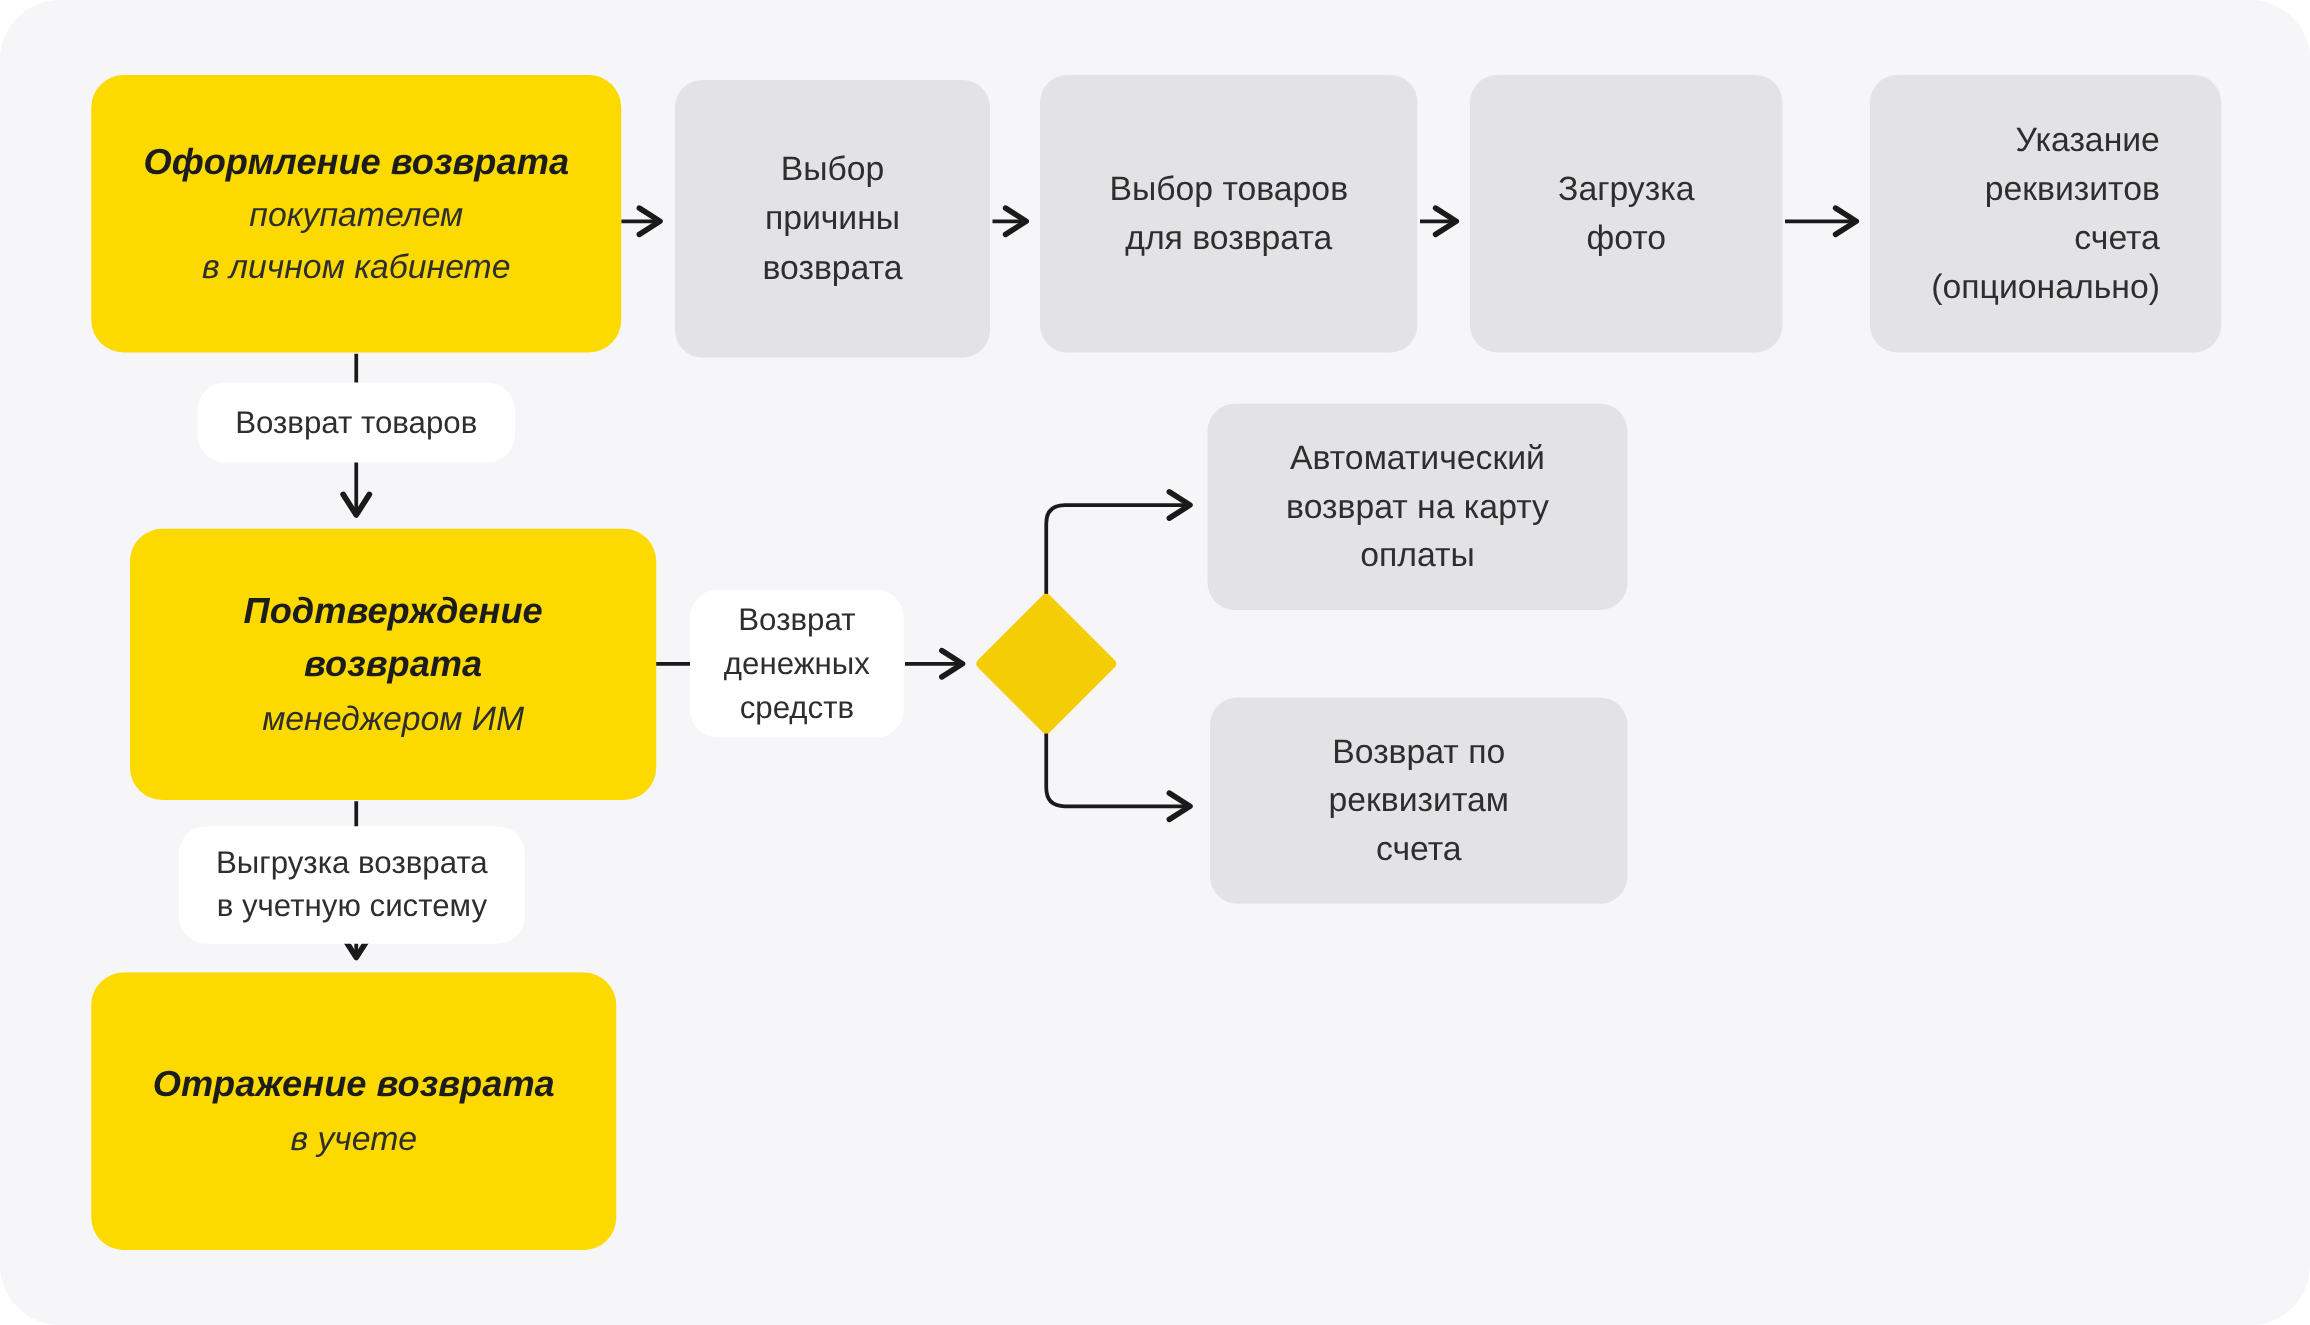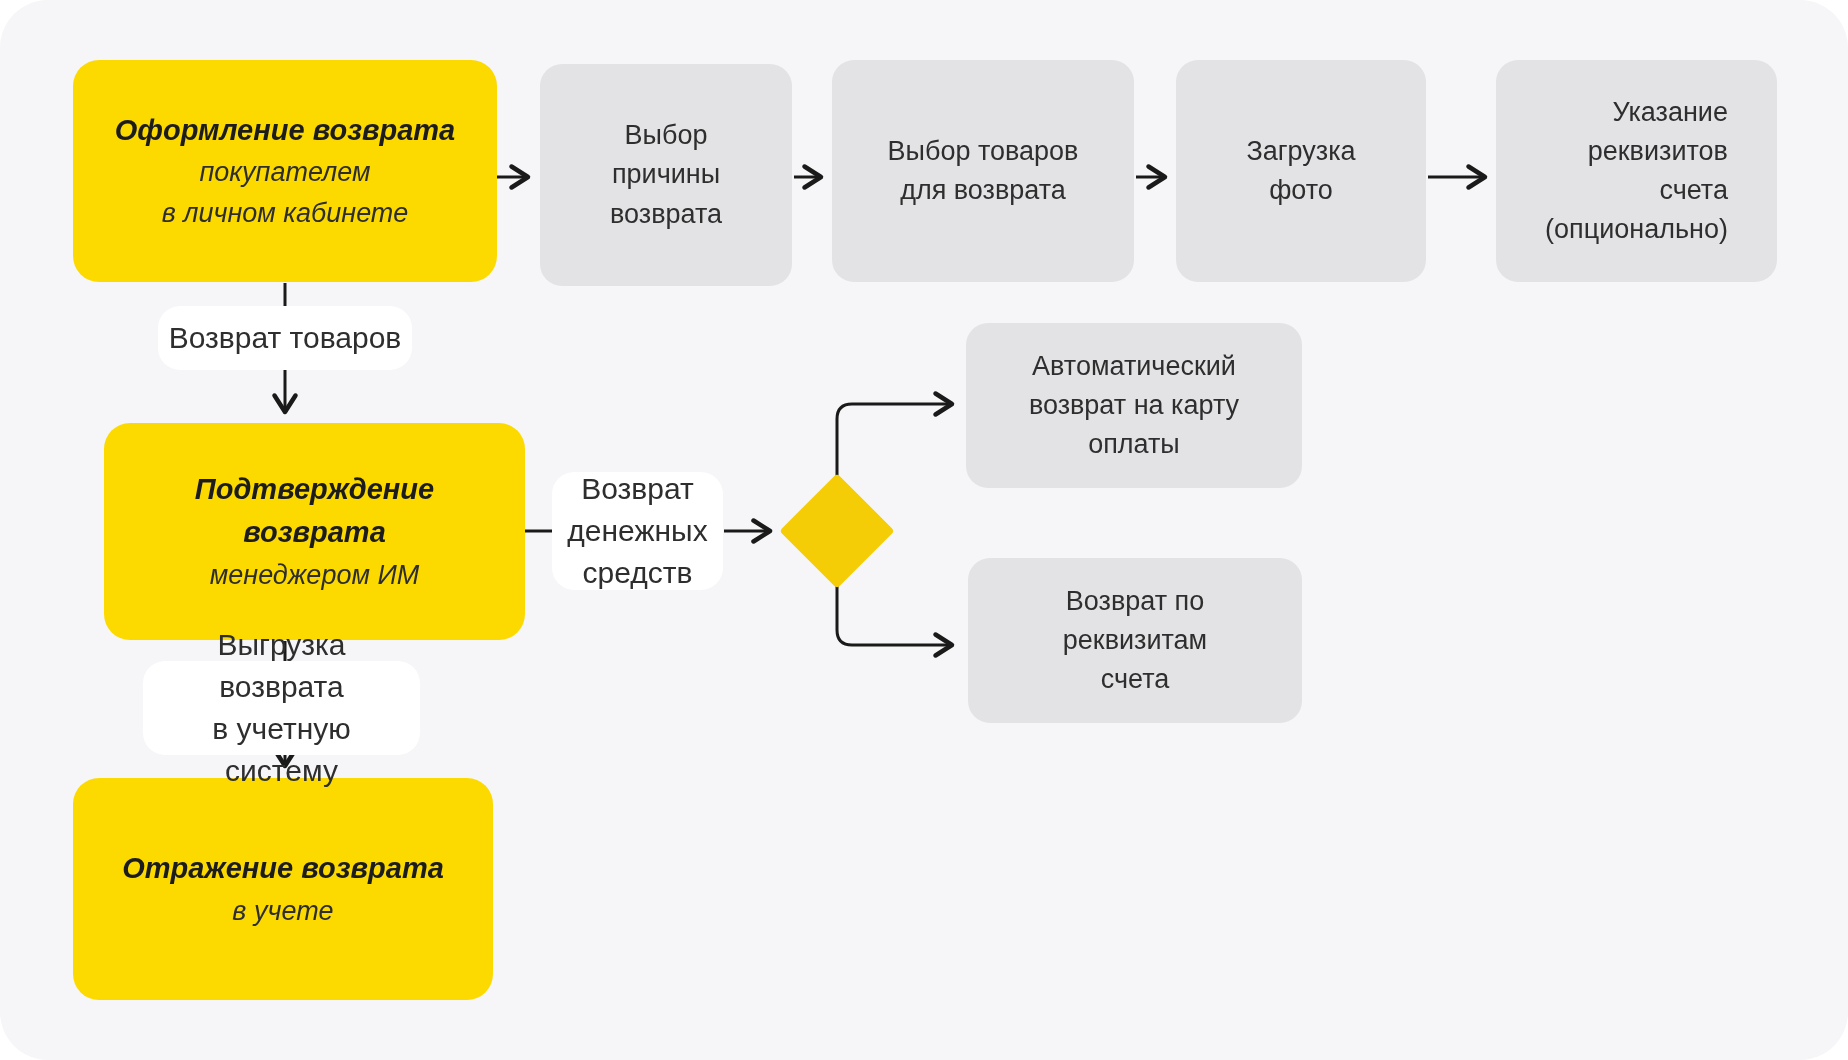--- a/index.html
+++ b/index.html
@@ -63,21 +63,21 @@
     align-items: center;
     justify-content: center;
     text-align: center;
     background: var(--label_bg, #FFFFFF);
     border-radius: 22px;
     z-index: 3;
     box-sizing: border-box;
     padding: 6px 10px;
   }
   .edge-label .edge-text {
-    font-size: 30px;
+    font-size: 25px;
     line-height: 1.4;
     color: var(--text, #2E2E2E);
     white-space: pre-line;
   }
   .connectors {
     position: absolute;
     left: 0;
     top: 0;
     z-index: 1;
     color: var(--arrow, #1A1A1A);

